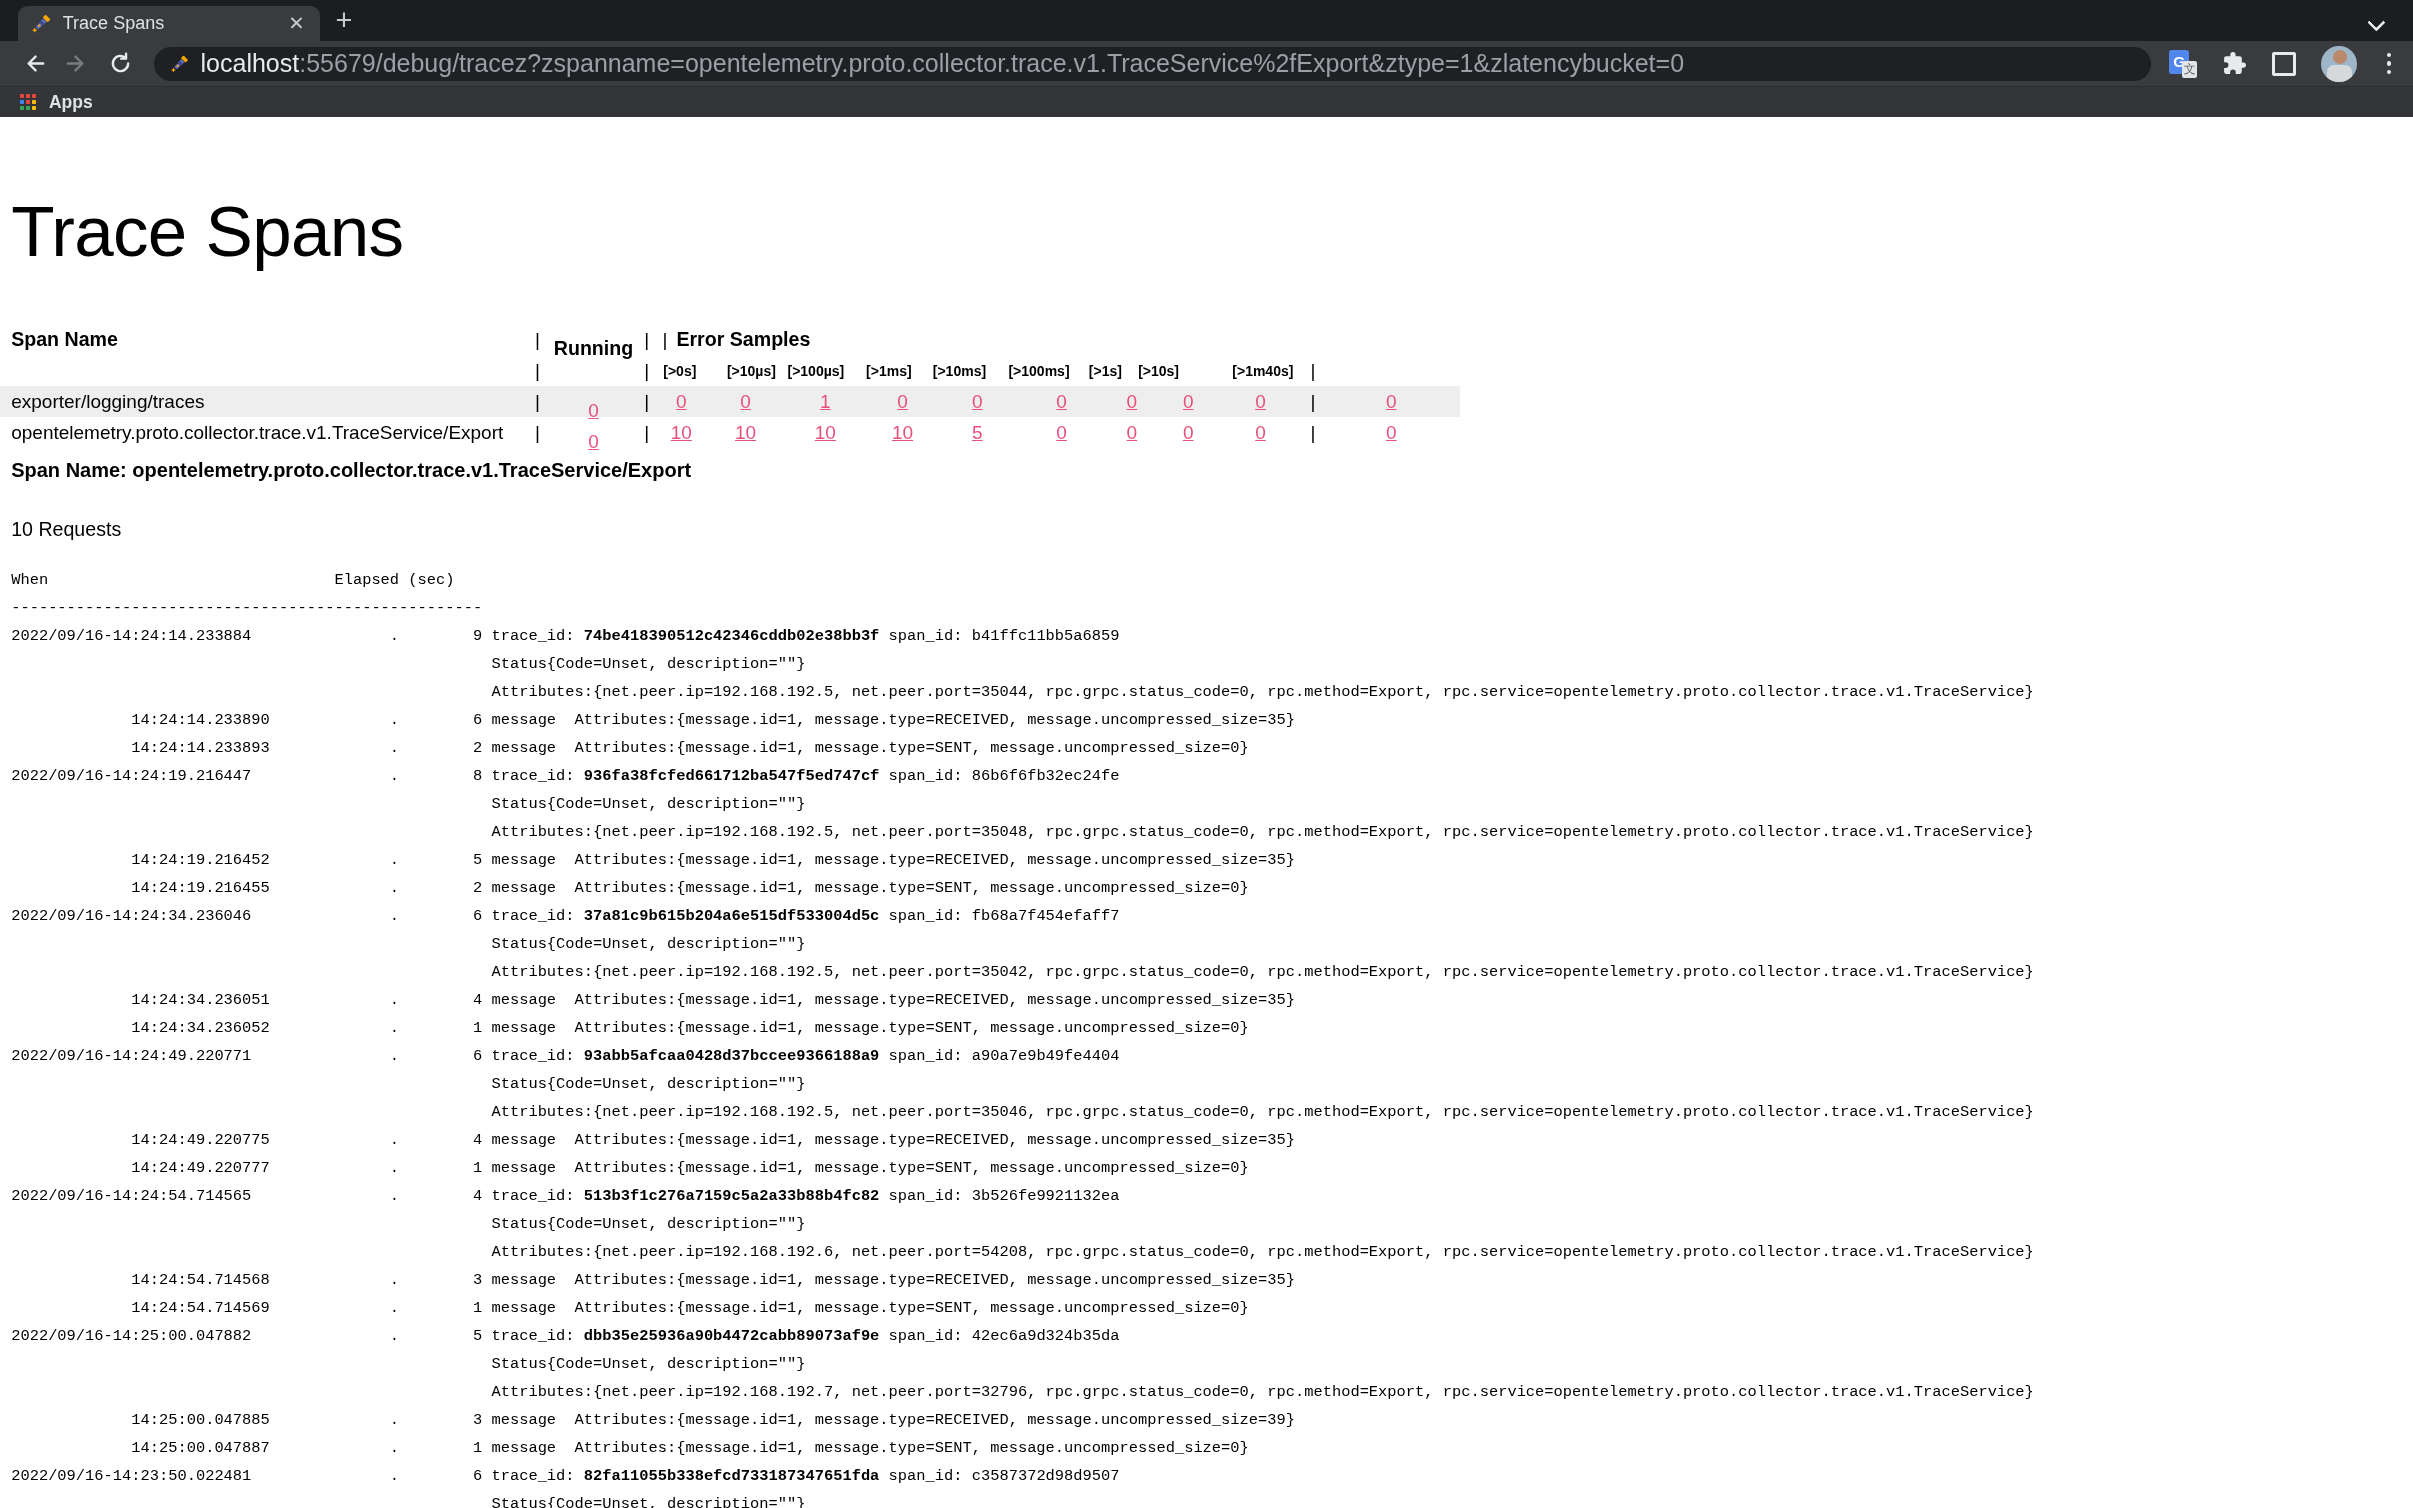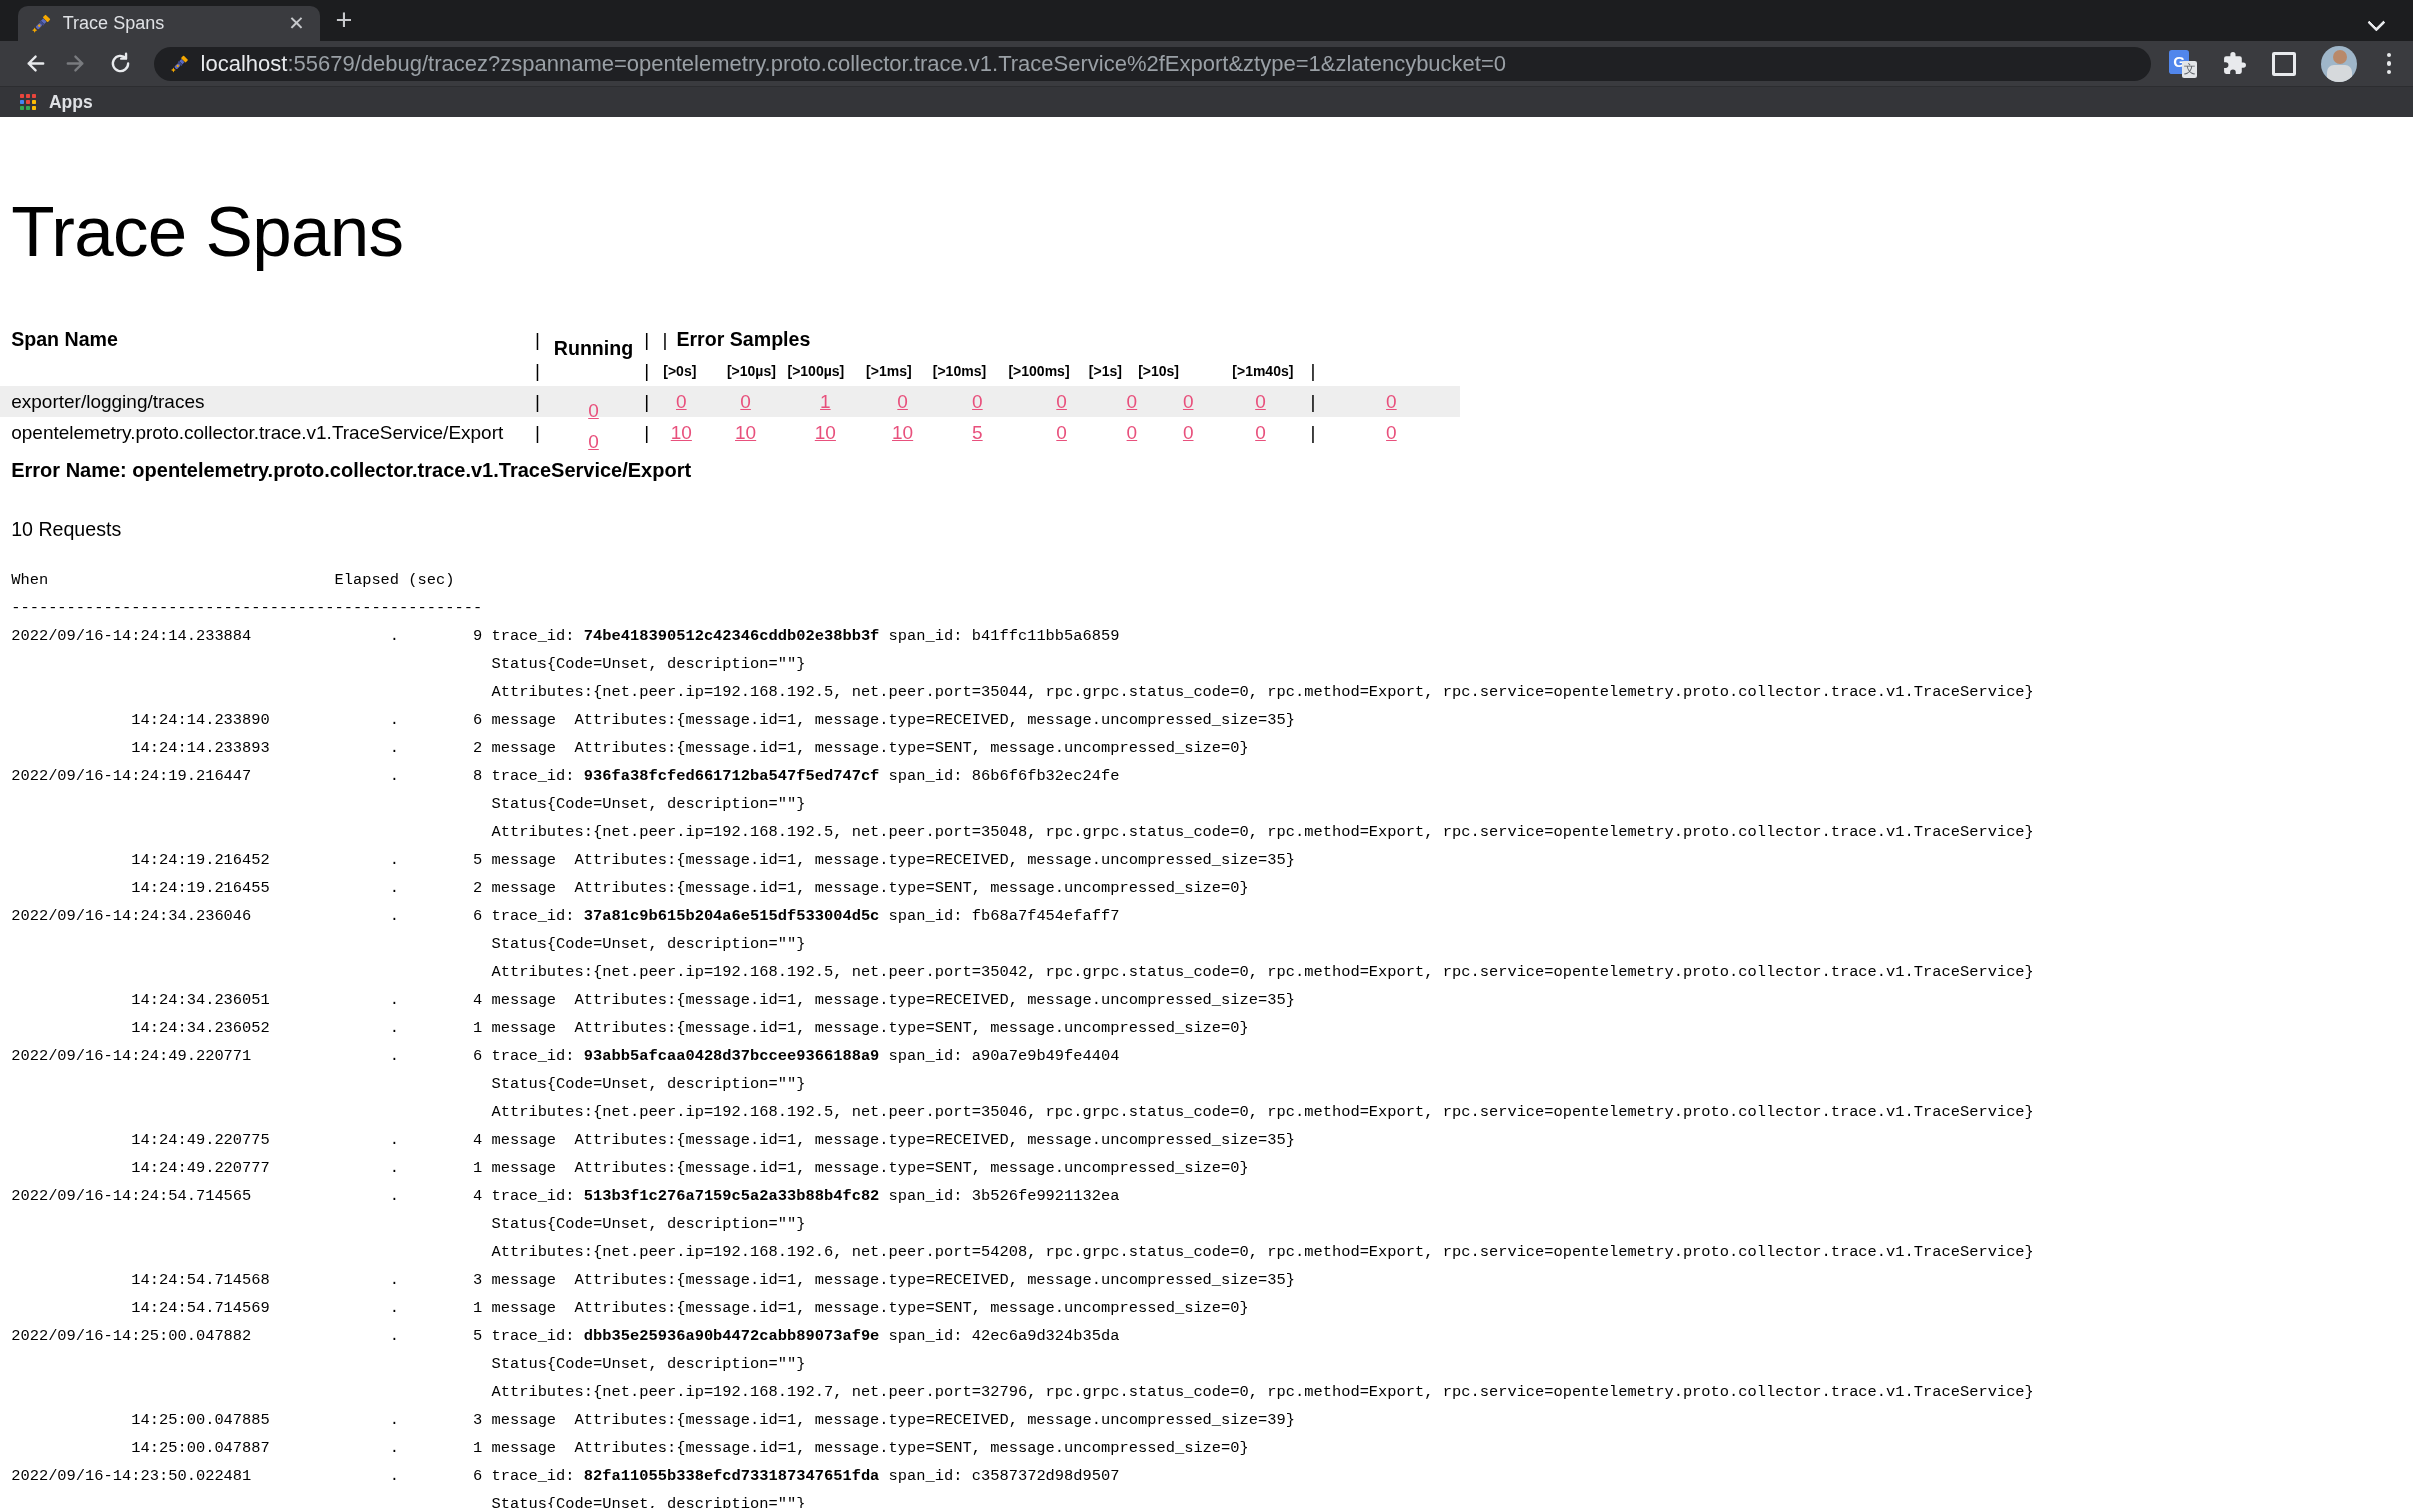--- a/index.html
+++ b/index.html
@@ -17,21 +17,21 @@
   .tabstrip-chevron { position:absolute; right:28px; bottom:11.2px; width:15.4px; height:15.4px; }
   .tabstrip-chevron::before { content:""; position:absolute; left:0; top:1.4px; width:9.8px; height:9.8px;
          border-right:3.5px solid #e8eaed; border-bottom:3.5px solid #e8eaed; transform:rotate(45deg); border-radius:1.4px;}
 
   .toolbar { height:45px; background:#3a3b3f; display:flex; align-items:center; padding:0 18px 0 18px; }
   .nav-icon { width:31px; height:31px; display:flex; align-items:center; justify-content:center; margin-right:12.6px; }
   .nav-icon svg { width:25px; height:25px; }
   .omnibox { flex:1 1 auto; height:34px; background:#1f2023; border-radius:17px;
              display:flex; align-items:center; padding:0 15.4px; margin:0 18px 0 5.6px; overflow:hidden; }
   .omni-favicon { width:19.6px; height:19.6px; flex:0 0 auto; margin-right:11.2px; }
-  .omni-text { font-size:22px; white-space:nowrap; }
+  .omni-text { font-size:25px; white-space:nowrap; }
   .omni-origin { color:#e8eaed; }
   .omni-rest { color:#9aa0a6; }
   .tb-right { display:flex; align-items:center; gap:25px; }
 
   .translate-icon { position:relative; width:28px; height:28px; }
   .translate-icon .g { position:absolute; left:0; top:0; width:19.6px; height:24px; background:#5186ec;
         border-radius:2.8px; color:#fff; font-size:15.4px; font-weight:bold; text-align:center; line-height:24px;}
   .translate-icon .wen { position:absolute; right:0; bottom:0; width:15.4px; height:17px; background:#e3e5e8;
         border-radius:2.1px; color:#5f6368; font-size:12px; text-align:center; line-height:17px; }
   .puzzle-icon { width:25px; height:25px; }
@@ -224,21 +224,21 @@
             <div class="c-bkt" style="width: 52px;"><a class="cnt" style="color: rgb(232, 80, 124);">0</a></div>
             <div class="c-bkt" style="width: 61px;"><a class="cnt" style="color: rgb(232, 80, 124);">0</a></div>
             <div class="c-bkt" style="width: 84px;"><a class="cnt" style="color: rgb(232, 80, 124);">0</a></div>
           </div>
           <div class="c-sep3">|</div>
           <div class="c-err"><a class="cnt" style="color: rgb(232, 80, 124);">0</a></div>
         </div>
       </div>
   </div>
 
-  <div class="spanline"><span>Error Name:</span> <span>opentelemetry.proto.collector.trace.v1.TraceService/Export</span></div>
+  <div class="spanline"><span>Span Name:</span> <span>opentelemetry.proto.collector.trace.v1.TraceService/Export</span></div>
   <div class="reqline">10 Requests</div>
 
   <pre class="log">When                               Elapsed (sec)
 ---------------------------------------------------
 2022/09/16-14:24:14.233884               .        9 trace_id: <b>74be418390512c42346cddb02e38bb3f</b> span_id: b41ffc11bb5a6859
                                                     Status{Code=Unset, description=""}
                                                     Attributes:{net.peer.ip=192.168.192.5, net.peer.port=35044, rpc.grpc.status_code=0, rpc.method=Export, rpc.service=opentelemetry.proto.collector.trace.v1.TraceService}
              14:24:14.233890             .        6 message  Attributes:{message.id=1, message.type=RECEIVED, message.uncompressed_size=35}
              14:24:14.233893             .        2 message  Attributes:{message.id=1, message.type=SENT, message.uncompressed_size=0}
 2022/09/16-14:24:19.216447               .        8 trace_id: <b>936fa38fcfed661712ba547f5ed747cf</b> span_id: 86b6f6fb32ec24fe

